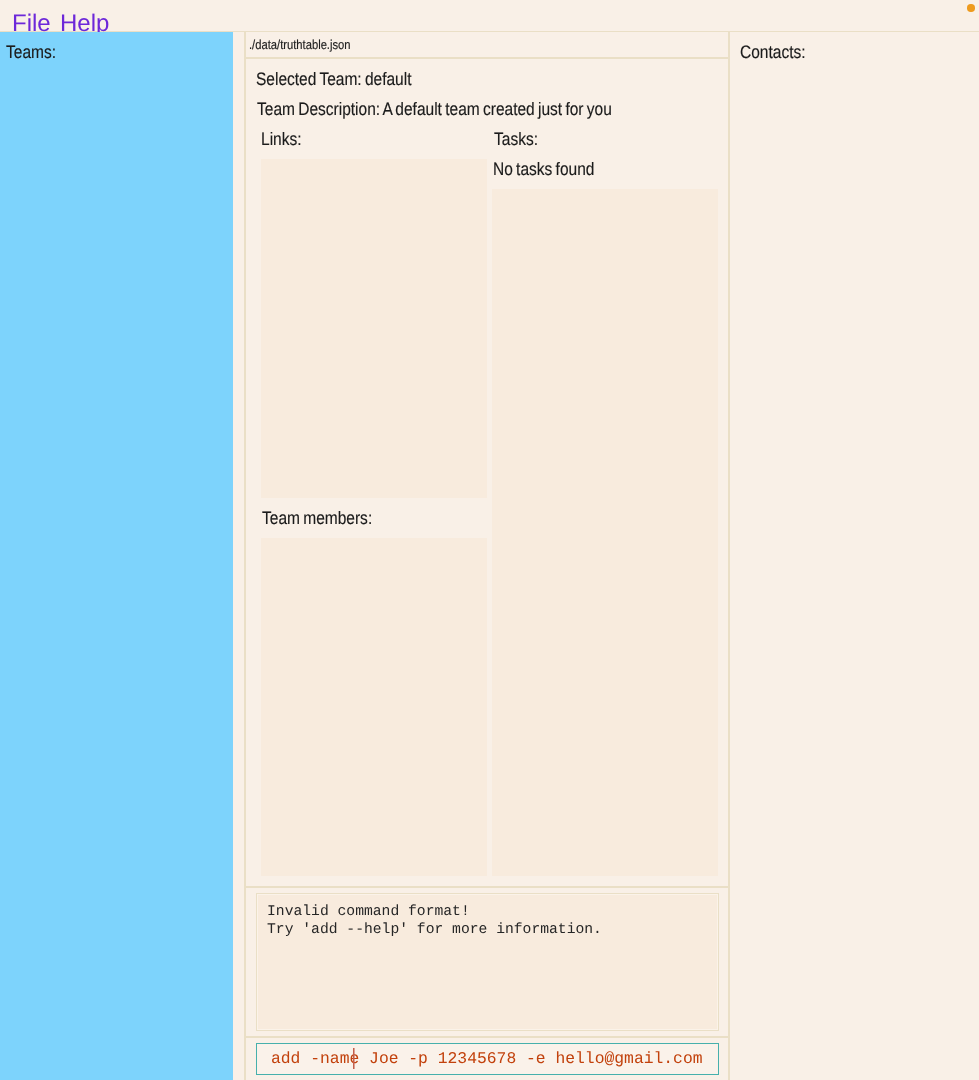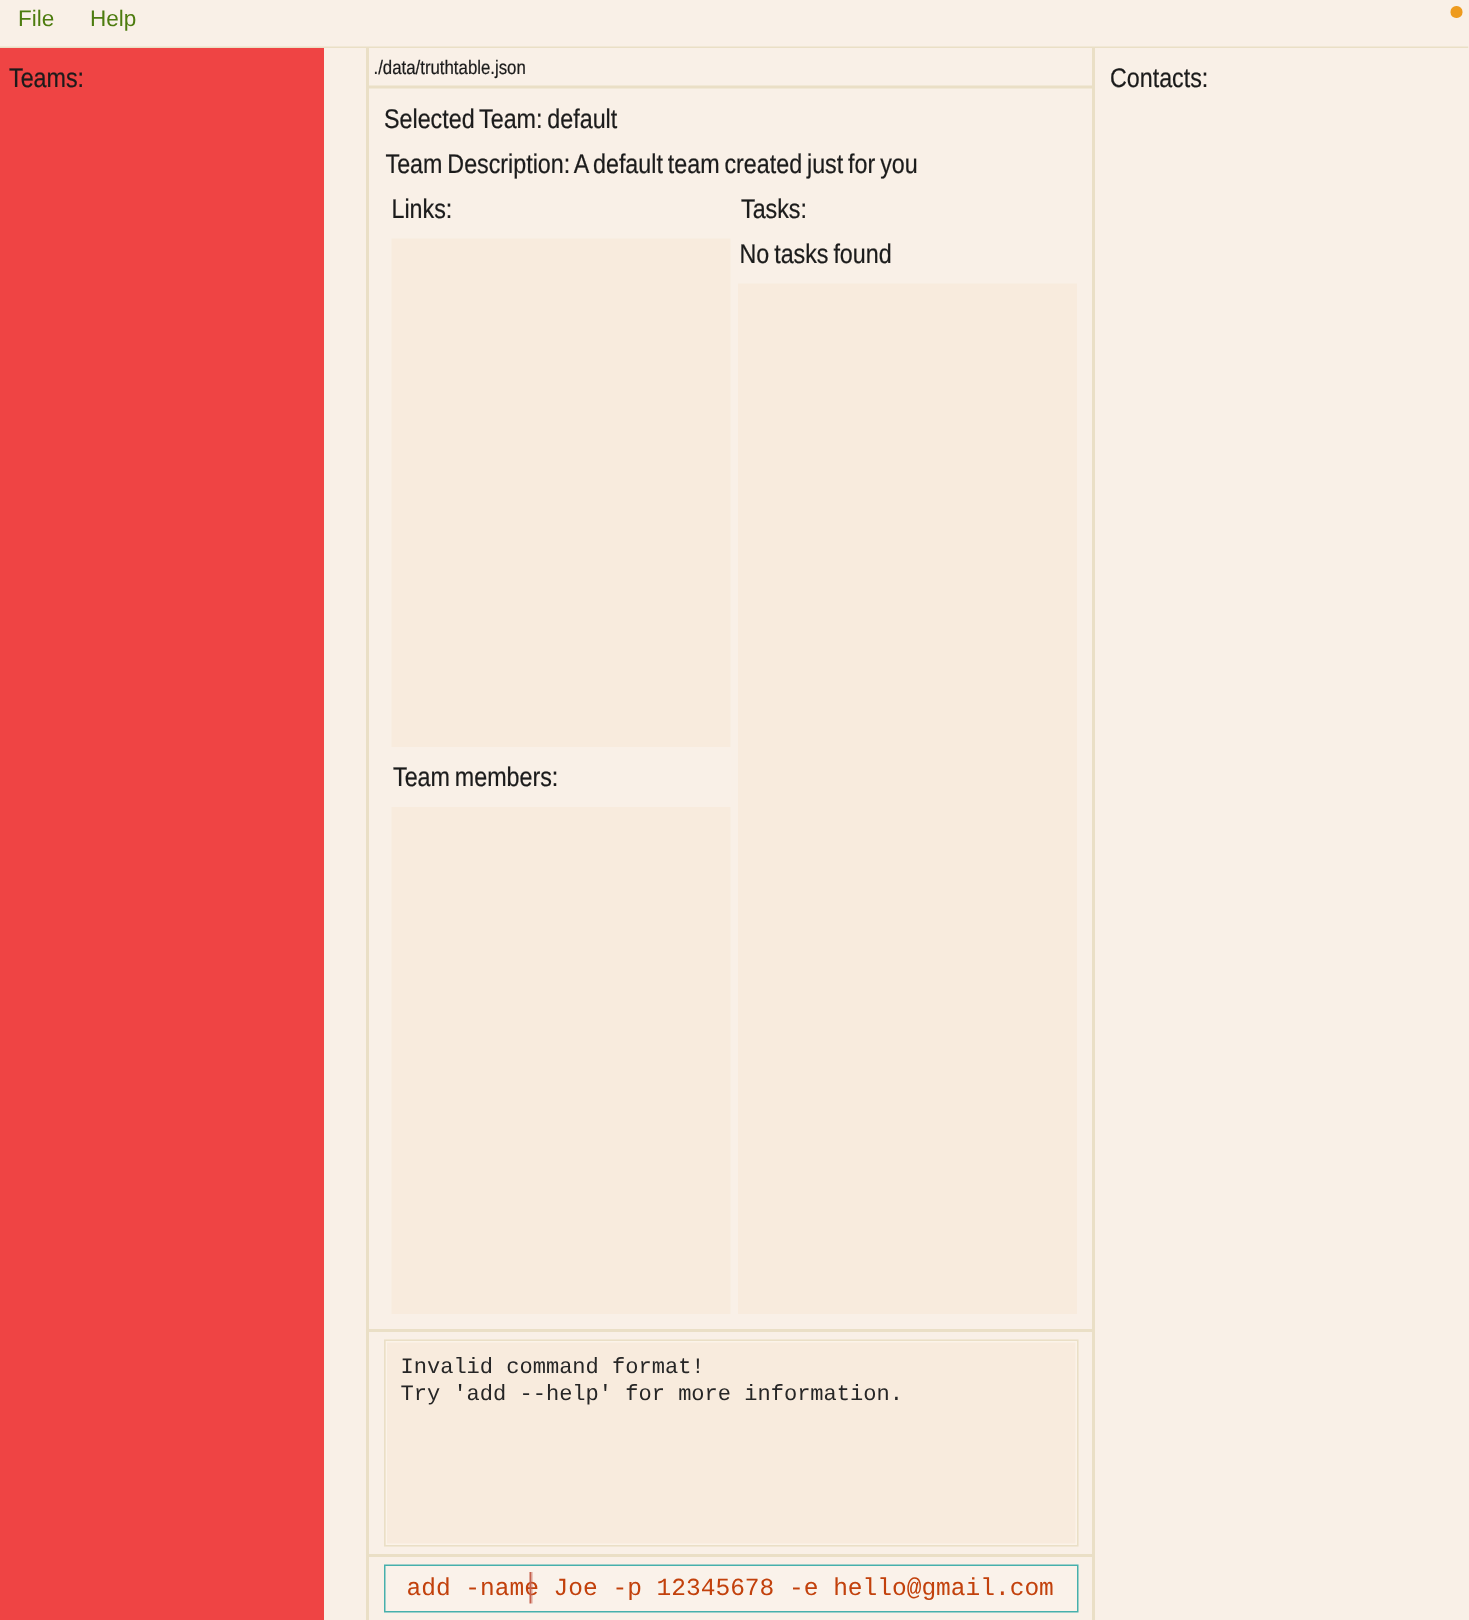--- a/index.html
+++ b/index.html
@@ -19,32 +19,32 @@
        word-spacing:-1.2px; -webkit-text-stroke:0.15px currentColor; }
 
   
   .menubar {
     position:absolute; left:0; top:0; width:979px; height:32px;
     background:#F9F0E7;
     border-bottom:1.5px solid #EADFC6;
     box-sizing:border-box;
   }
   .menu-item {
-    position:absolute; top:1px; height:24px; line-height:24px;
-    font-size:15px; color:#4d7c0f; cursor:default;
+    position:absolute; top:12px; height:24px; line-height:24px;
+    font-size:24px; color:#6d28d9; cursor:default;
   }
   #menu-file { left:12px; }
   #menu-help { left:60px; }
   .win-dot {
     position:absolute; left:967px; top:4px; width:7.5px; height:7.5px;
     border-radius:50%; background:#EE9B1E;
   }
 
   
-  .col-left  { position:absolute; left:0;   top:32px; width:216px; height:1048px; background:#ef4444; }
+  .col-left  { position:absolute; left:0;   top:32px; width:233px; height:1048px; background:#7dd3fc; }
   .col-mid   { position:absolute; left:244px; top:32px; width:486px; height:1048px; background:#F9F0E7;
                border-left:2px solid #EADFC6; border-right:2px solid #EADFC6; box-sizing:border-box; }
   .col-right { position:absolute; left:730px; top:32px; width:249px; height:1048px; background:#F9F0E7; }
 
   .panel-head { font-size:18px; color:#1b1b1b; }
 
   
   #teams-label { position:absolute; left:6px; top:10px; }
   #teams-list {
     position:absolute; left:6px; top:40px; width:229px; height:997px;

